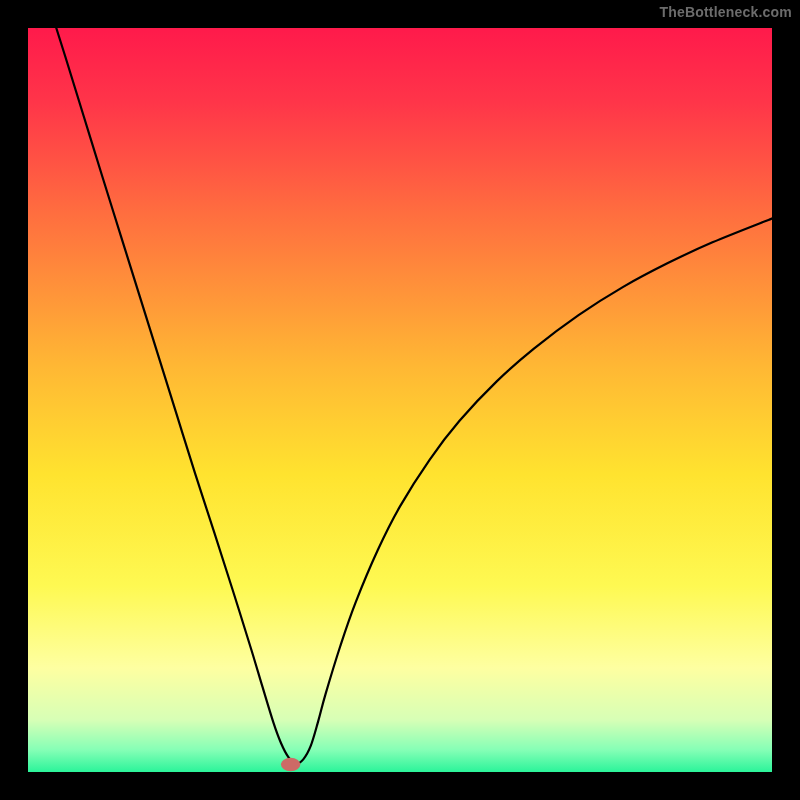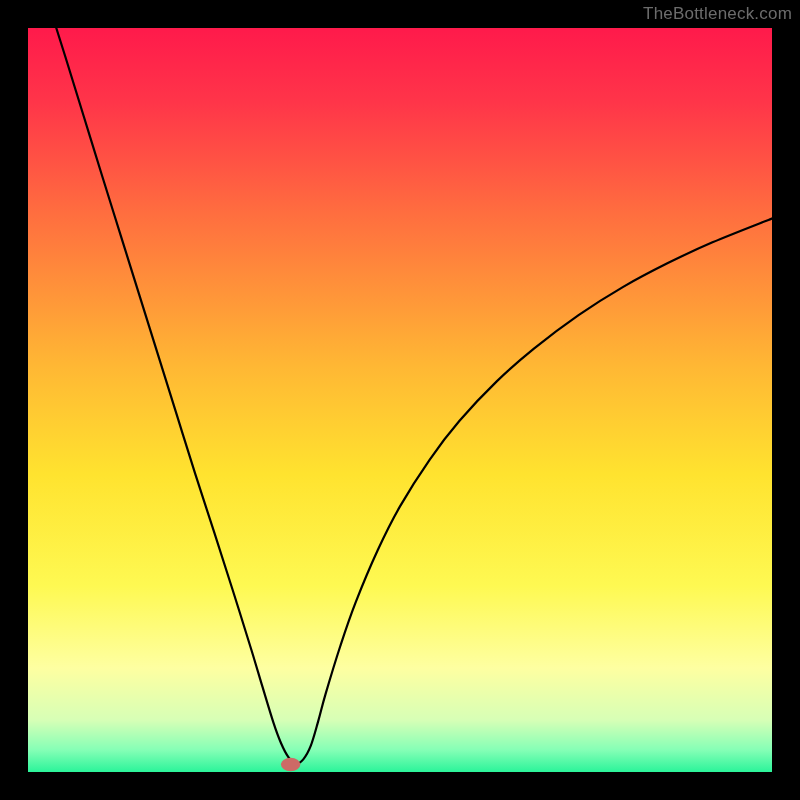--- a/index.html
+++ b/index.html
@@ -24,22 +24,22 @@
     left: 0;
     top: 0;
     width: 744px;
     height: 744px;
   }
   .watermark {
     position: absolute;
     top: 4px;
     right: 8px;
     color: #6c6c6c;
-    font-size: 17px;
-    font-weight: 400;
+    font-size: 14px;
+    font-weight: 700;
     letter-spacing: 0.2px;
   }
   svg { display: block; }
 </style>
 </head>
 <body>
 
 <div class="frame">
   <svg class="plot" viewBox="0 0 744 744" preserveAspectRatio="none">
     <defs>

